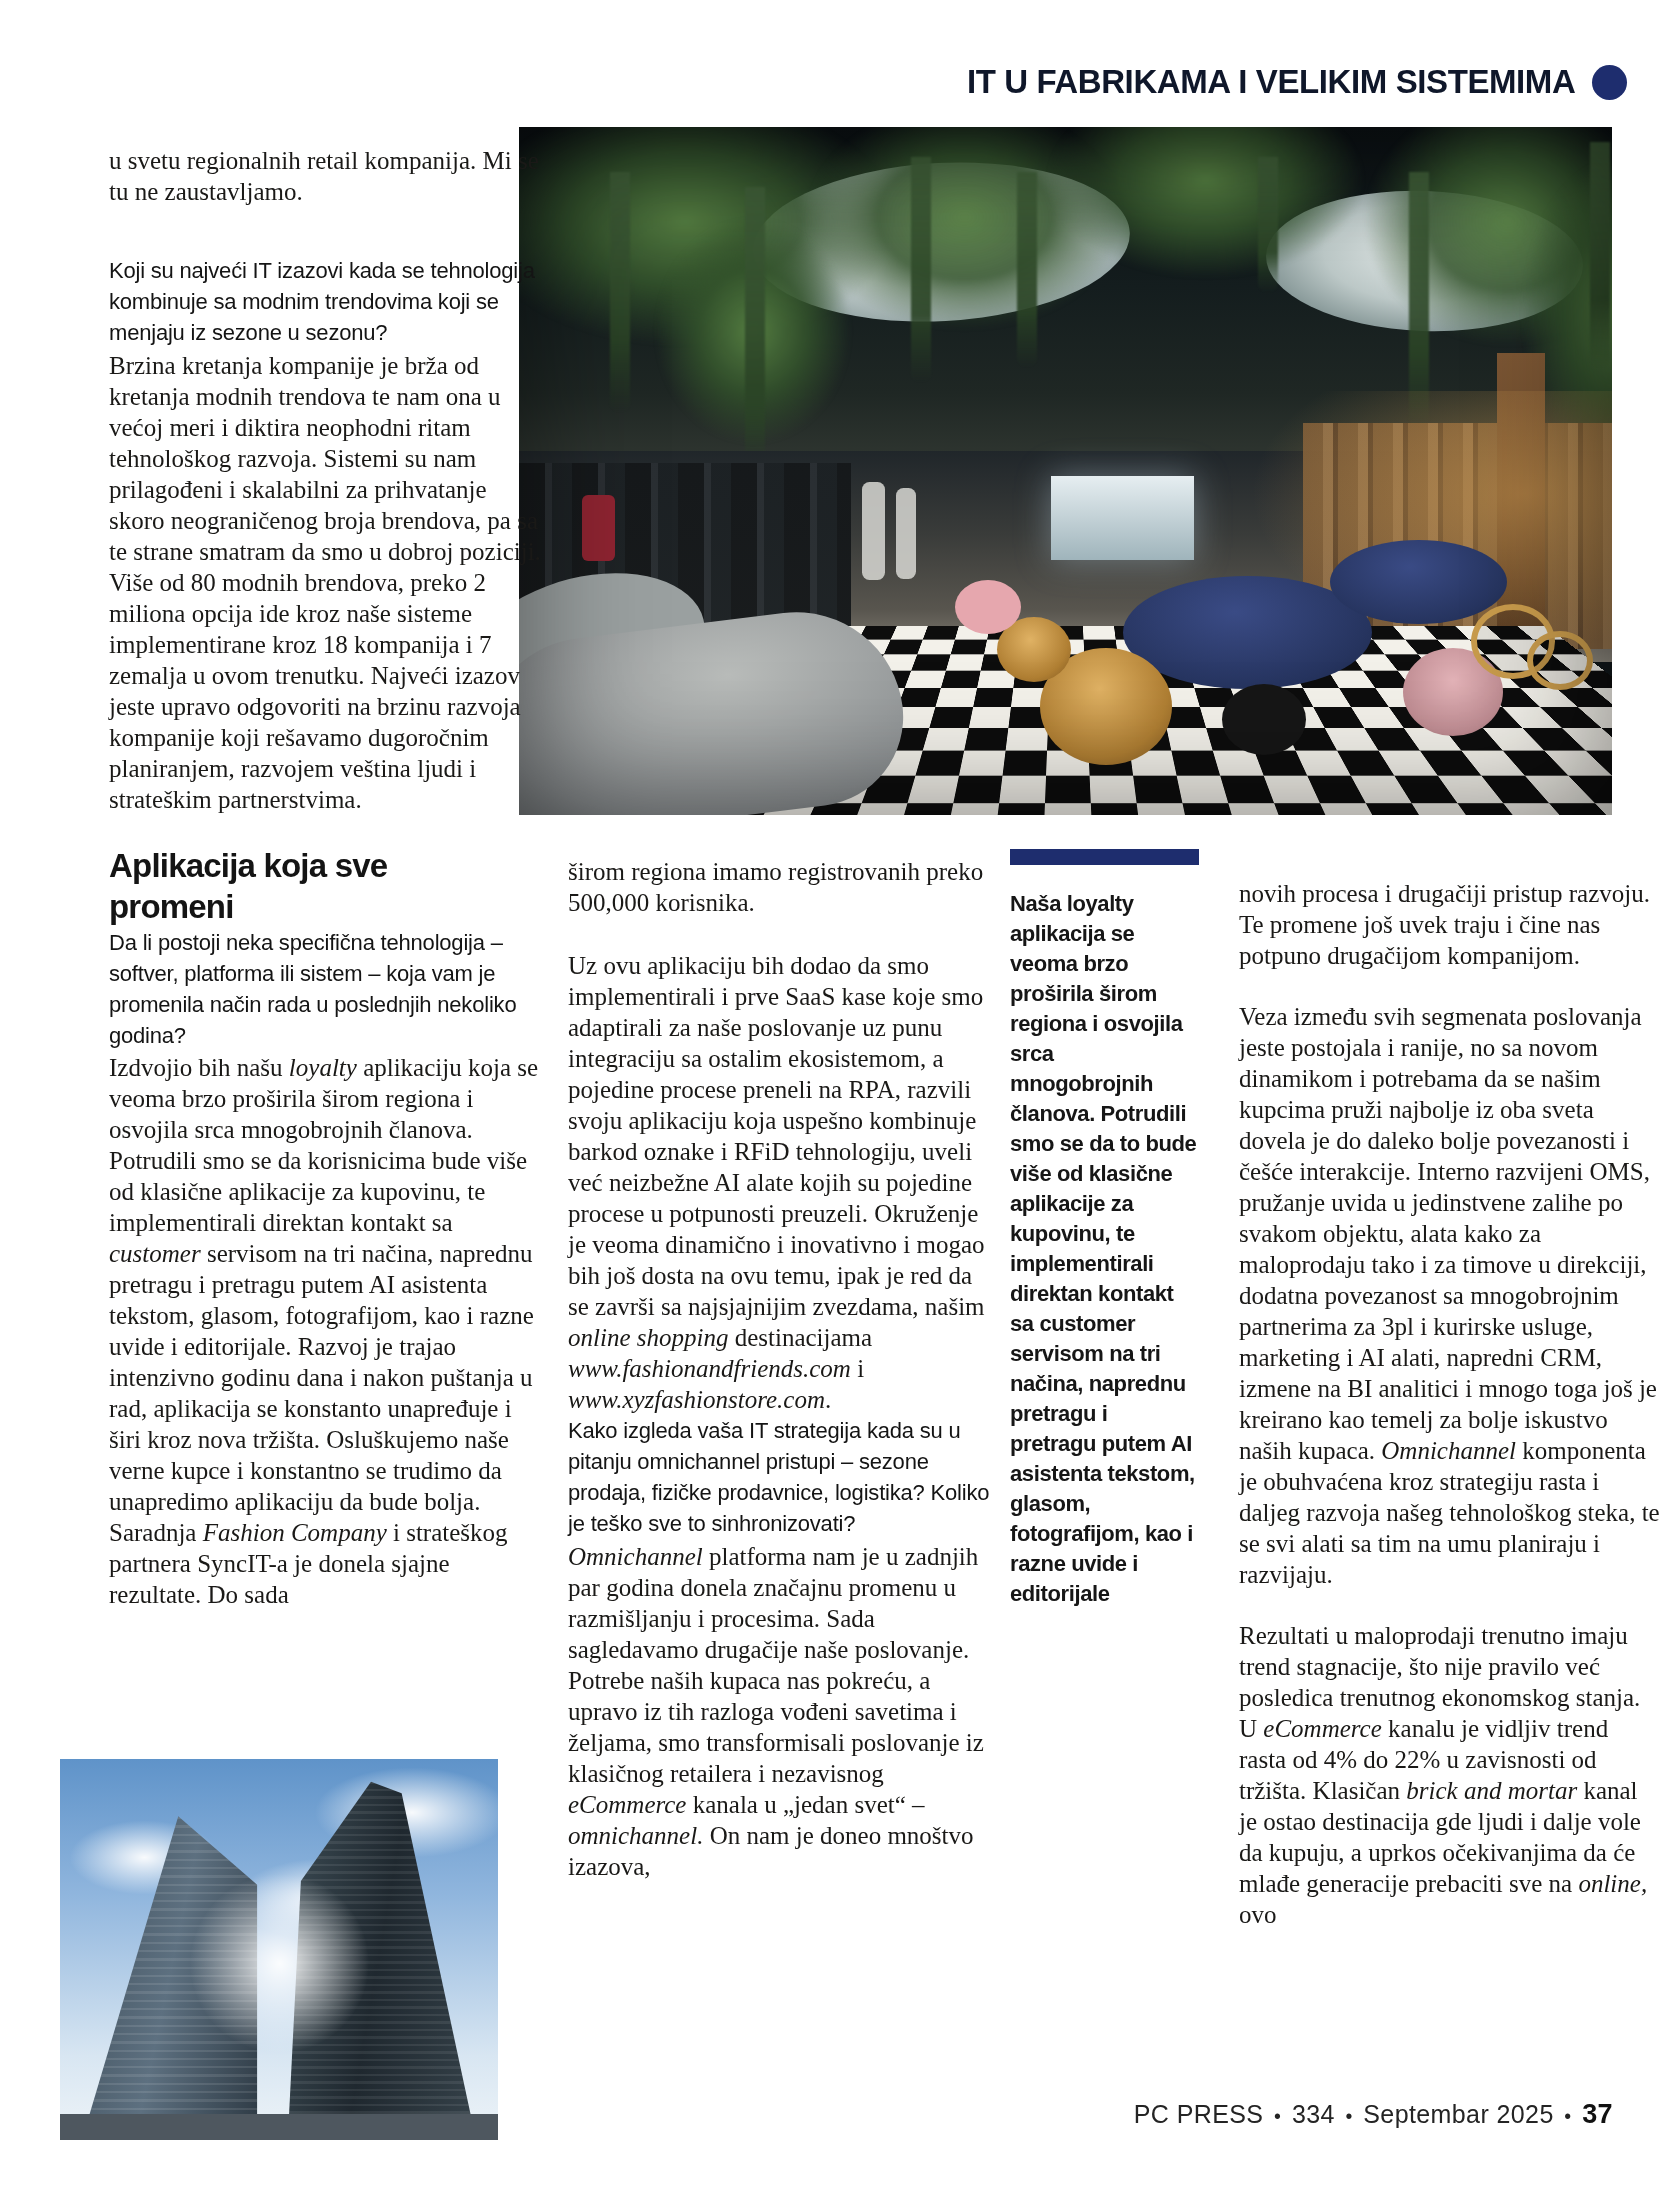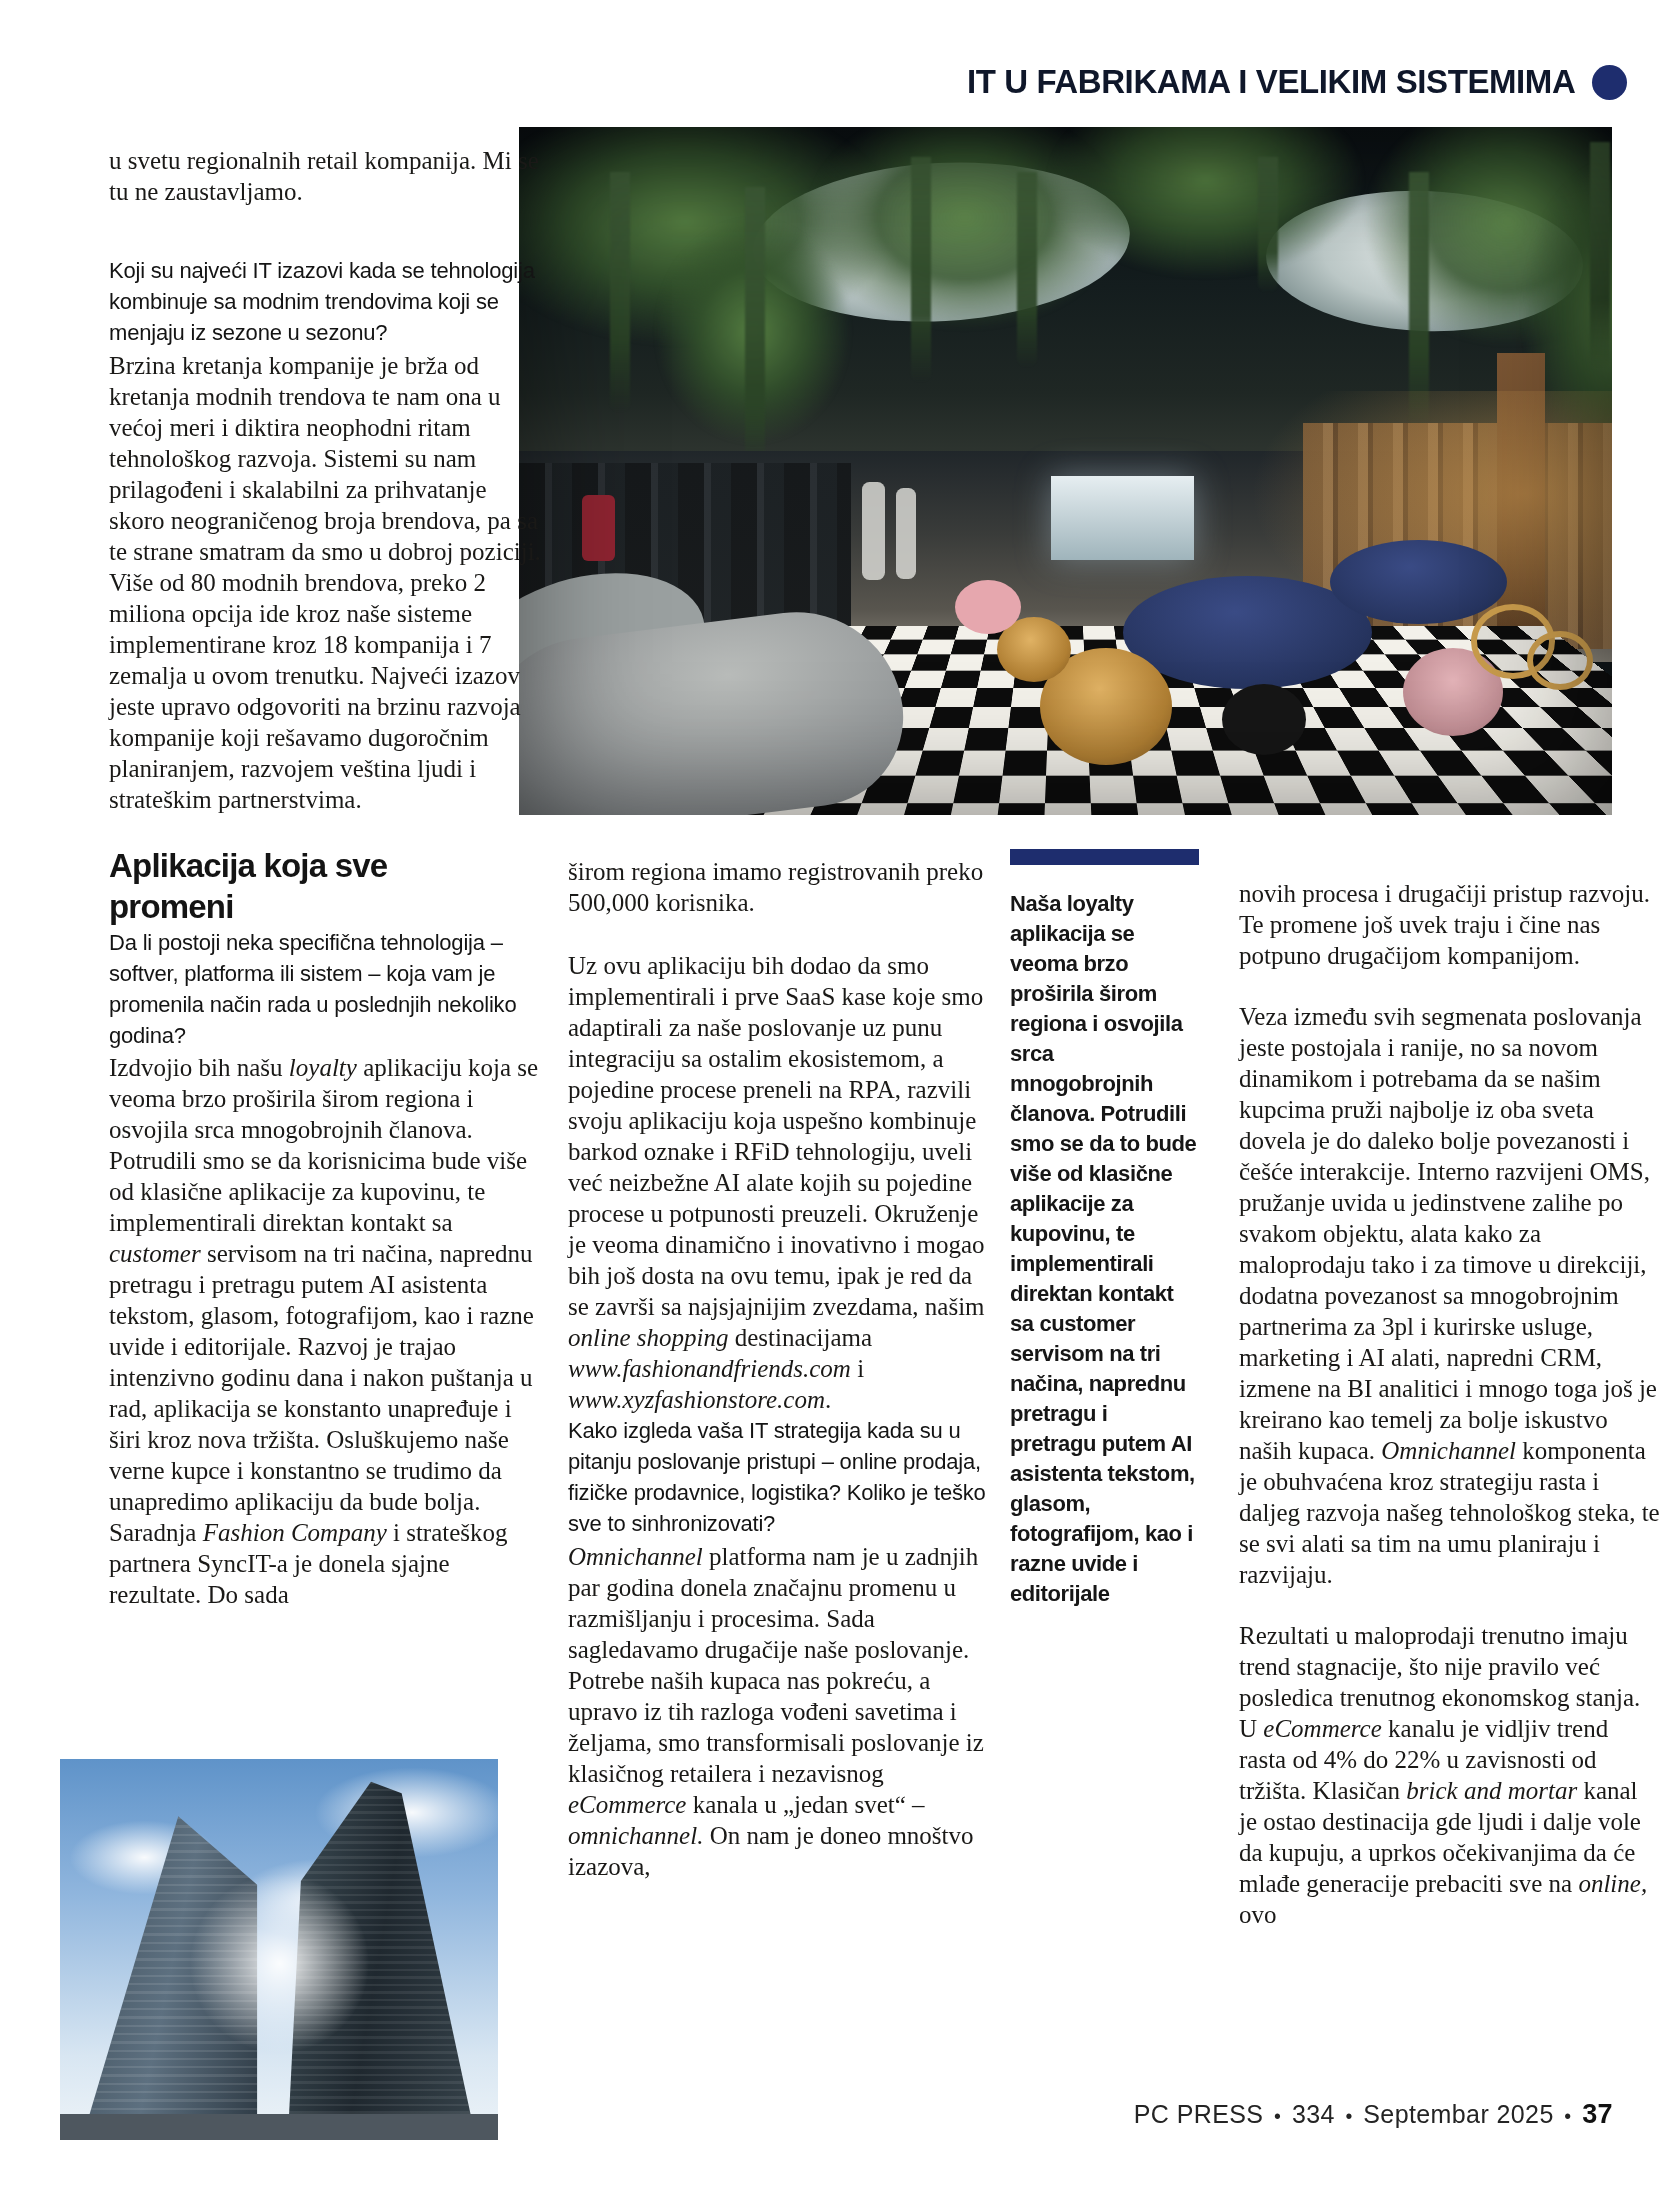--- a/index.html
+++ b/index.html
@@ -159,21 +159,21 @@
   <p class="serif-p a1">Brzina kretanja kompanije je brža od kretanja modnih trendova te nam ona u većoj meri i diktira neophodni ritam tehnološkog razvoja. Sistemi su nam prilagođeni i skalabilni za prihvatanje skoro neograničenog broja brendova, pa sa te strane smatram da smo u dobroj poziciji.</p>
   <p class="serif-p">Više od 80 modnih brendova, preko 2 miliona opcija ide kroz naše sisteme implementirane kroz 18 kompanija i 7 zemalja u ovom trenutku. Najveći izazov jeste upravo odgovoriti na brzinu razvoja kompanije koji rešavamo dugoročnim planiranjem, razvojem veština ljudi i strateškim partnerstvima.</p>
   <h2 class="h2">Aplikacija koja sve promeni</h2>
   <p class="q">Da li postoji neka specifična tehnologija – softver, platforma ili sistem – koja vam je promenila način rada u poslednjih nekoliko godina?</p>
   <p class="serif-p a2"><span>Izdvojio bih našu </span><span class="ital">loyalty</span><span> aplikaciju koja se veoma brzo proširila širom regiona i osvojila srca mnogobrojnih članova. Potrudili smo se da korisnicima bude više od klasične aplikacije za kupovinu, te implementirali direktan kontakt sa </span><span class="ital">customer</span><span> servisom na tri načina, naprednu pretragu i pretragu putem AI asistenta tekstom, glasom, fotografijom, kao i razne uvide i editorijale. Razvoj je trajao intenzivno godinu dana i nakon puštanja u rad, aplikacija se konstanto unapređuje i širi kroz nova tržišta. Osluškujemo naše verne kupce i konstantno se trudimo da unapredimo aplikaciju da bude bolja. Saradnja </span><span class="ital">Fashion Company</span><span> i strateškog partnera SyncIT-a je donela sjajne rezultate. Do sada</span></p>
 </div>
 
 <div id="col2" class="col serif">
   <p class="serif-p">širom regiona imamo registrovanih preko 500,000 korisnika.</p>
   <p class="serif-p p2"><span>Uz ovu aplikaciju bih dodao da smo implementirali i prve SaaS kase koje smo adaptirali za naše poslovanje uz punu integraciju sa ostalim ekosistemom, a pojedine procese preneli na RPA, razvili svoju aplikaciju koja uspešno kombinuje barkod oznake i RFiD tehnologiju, uveli već neizbežne AI alate kojih su pojedine procese u potpunosti preuzeli. Okruženje je veoma dinamično i inovativno i mogao bih još dosta na ovu temu, ipak je red da se završi sa najsjajnijim zvezdama, našim </span><span class="ital">online shopping</span><span> destinacijama </span><span class="ital">www.fashionandfriends.com</span><span> i </span><span class="ital">www.xyzfashionstore.com</span><span>.</span></p>
-  <p class="q">Kako izgleda vaša IT strategija kada su u pitanju poslovanje pristupi – online prodaja, fizičke prodavnice, logistika? Koliko je teško sve to sinhronizovati?</p>
+  <p class="q">Kako izgleda vaša IT strategija kada su u pitanju omnichannel pristupi – sezone prodaja, fizičke prodavnice, logistika? Koliko je teško sve to sinhronizovati?</p>
   <p class="serif-p a3"><span class="ital">Omnichannel</span><span> platforma nam je u zadnjih par godina donela značajnu promenu u razmišljanju i procesima. Sada sagledavamo drugačije naše poslovanje. Potrebe naših kupaca nas pokreću, a upravo iz tih razloga vođeni savetima i željama, smo transformisali poslovanje iz klasičnog retailera i nezavisnog </span><span class="ital">eCommerce</span><span> kanala u „jedan svet“ – </span><span class="ital">omnichannel.</span><span> On nam je doneo mnoštvo izazova,</span></p>
 </div>
 
 <div id="quote" class="col">
   <div class="q-bar"></div>
   <div class="q-text">Naša loyalty aplikacija se veoma brzo proširila širom regiona i osvojila srca mnogobrojnih članova. Potrudili smo se da to bude više od klasične aplikacije za kupovinu, te implementirali direktan kontakt sa customer servisom na tri načina, naprednu pretragu i pretragu putem AI asistenta tekstom, glasom, fotografijom, kao i razne uvide i editorijale</div>
 </div>
 
 <div id="col3" class="col serif">
   <p class="serif-p">novih procesa i drugačiji pristup razvoju. Te promene još uvek traju i čine nas potpuno drugačijom kompanijom.</p>

